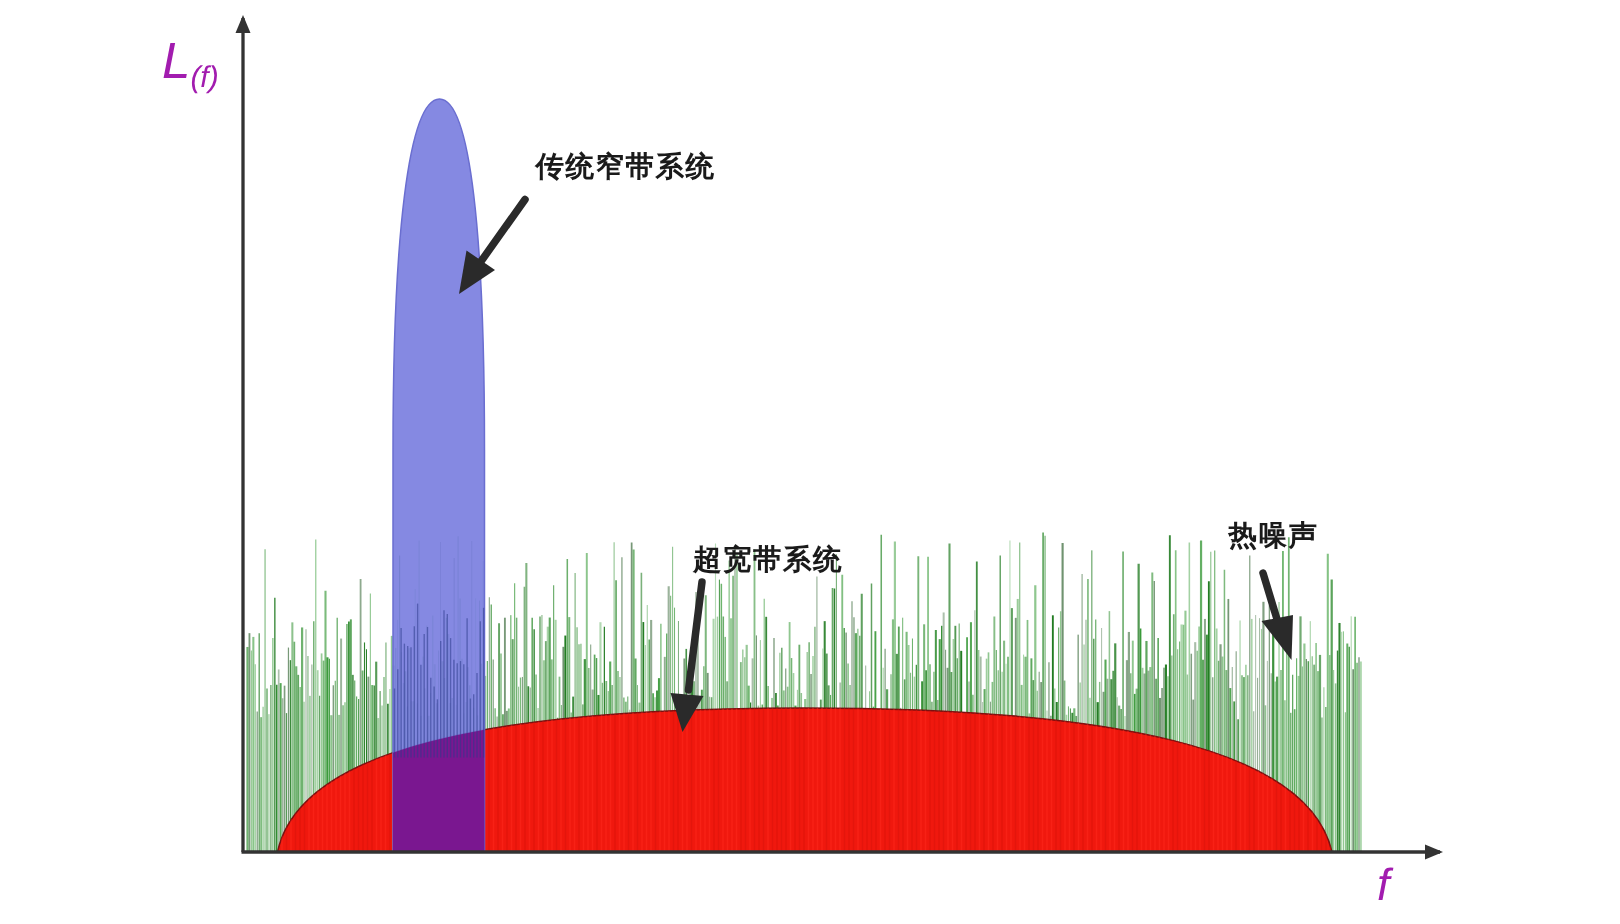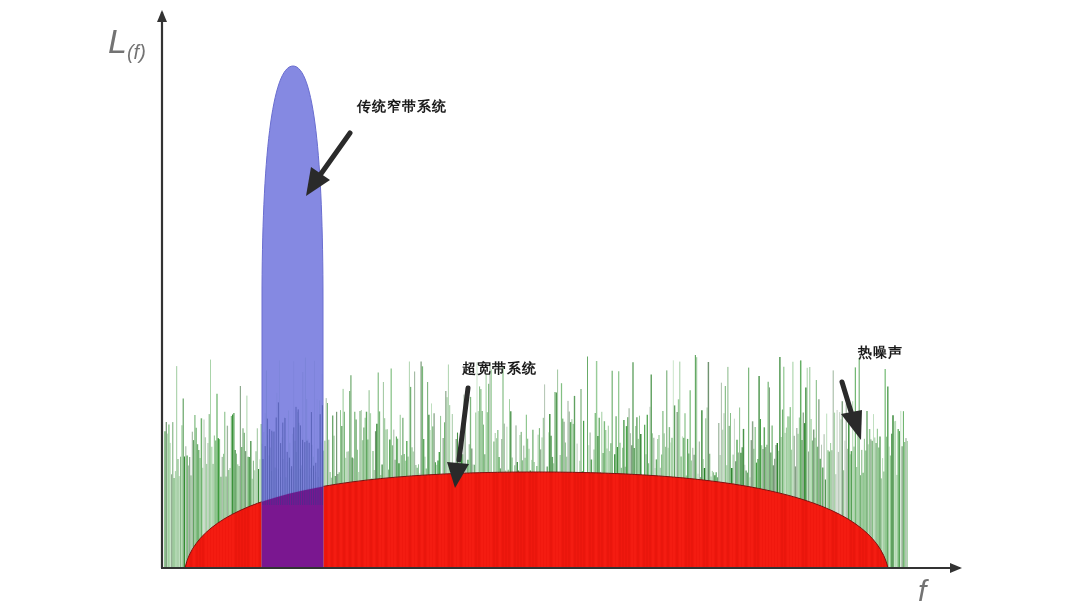--- a/index.html
+++ b/index.html
@@ -1,19 +1,19 @@
 <!DOCTYPE html>
 <html><head>
   <meta charset="utf-8">
   <style>
     html, body { margin: 0; padding: 0; background: #ffffff; }
     body { width: 1080px; height: 616px; position: relative; overflow: hidden; font-family: "DejaVu Sans", sans-serif; }
     #diagram { position: absolute; left: 0; top: 0; width: 1080px; height: 616px; }
-    .label { position: absolute; font-family: "DejaVu Sans", sans-serif; font-weight: bold; color: #1a1a1a; font-size: 14px; letter-spacing: 1px; white-space: nowrap; }
-    .axis-label { position: absolute; font-family: "Liberation Sans", sans-serif; font-style: italic; color: #737373; }
+    .label { position: absolute; font-family: "DejaVu Sans", sans-serif; font-weight: bold; color: #1a1a1a; font-size: 19px; letter-spacing: 1px; white-space: nowrap; }
+    .axis-label { position: absolute; font-family: "Liberation Sans", sans-serif; font-style: italic; color: #a21caf; }
     .axis-label.y { left: 108px; top: 22px; font-size: 34px; }
     .axis-label.y sub { font-size: 20px; vertical-align: -6px; }
     .axis-label.x { left: 918px; top: 574px; font-size: 30px; }
   </style>
 </head>
 <body>
 
 <svg id="diagram" width="1080" height="616" viewBox="0 0 1080 616" xmlns="http://www.w3.org/2000/svg">
   <defs>
     <clipPath id="uwbClip">
@@ -887,13 +887,13 @@
     <line x1="842" y1="382" x2="852" y2="415" stroke="#2a2a2a" stroke-width="5" stroke-linecap="round"></line>
     <path d="M861,440 L841,414 L862,410 Z" fill="#2a2a2a"></path>
   </g>
 </svg>
 
 <div class="axis-label y"><span>L</span><sub>(f)</sub></div>
 <div class="axis-label x">f</div>
 
 <div class="label" style="left:357px; top:98px;">传统窄带系统</div>
 <div class="label" style="left:462px; top:360px;">超宽带系统</div>
-<div class="label" style="left:858px; top:344px;">热噪声</div>
+<div class="label" style="left:819px; top:344px;">热噪声</div>
 
 </body></html>

